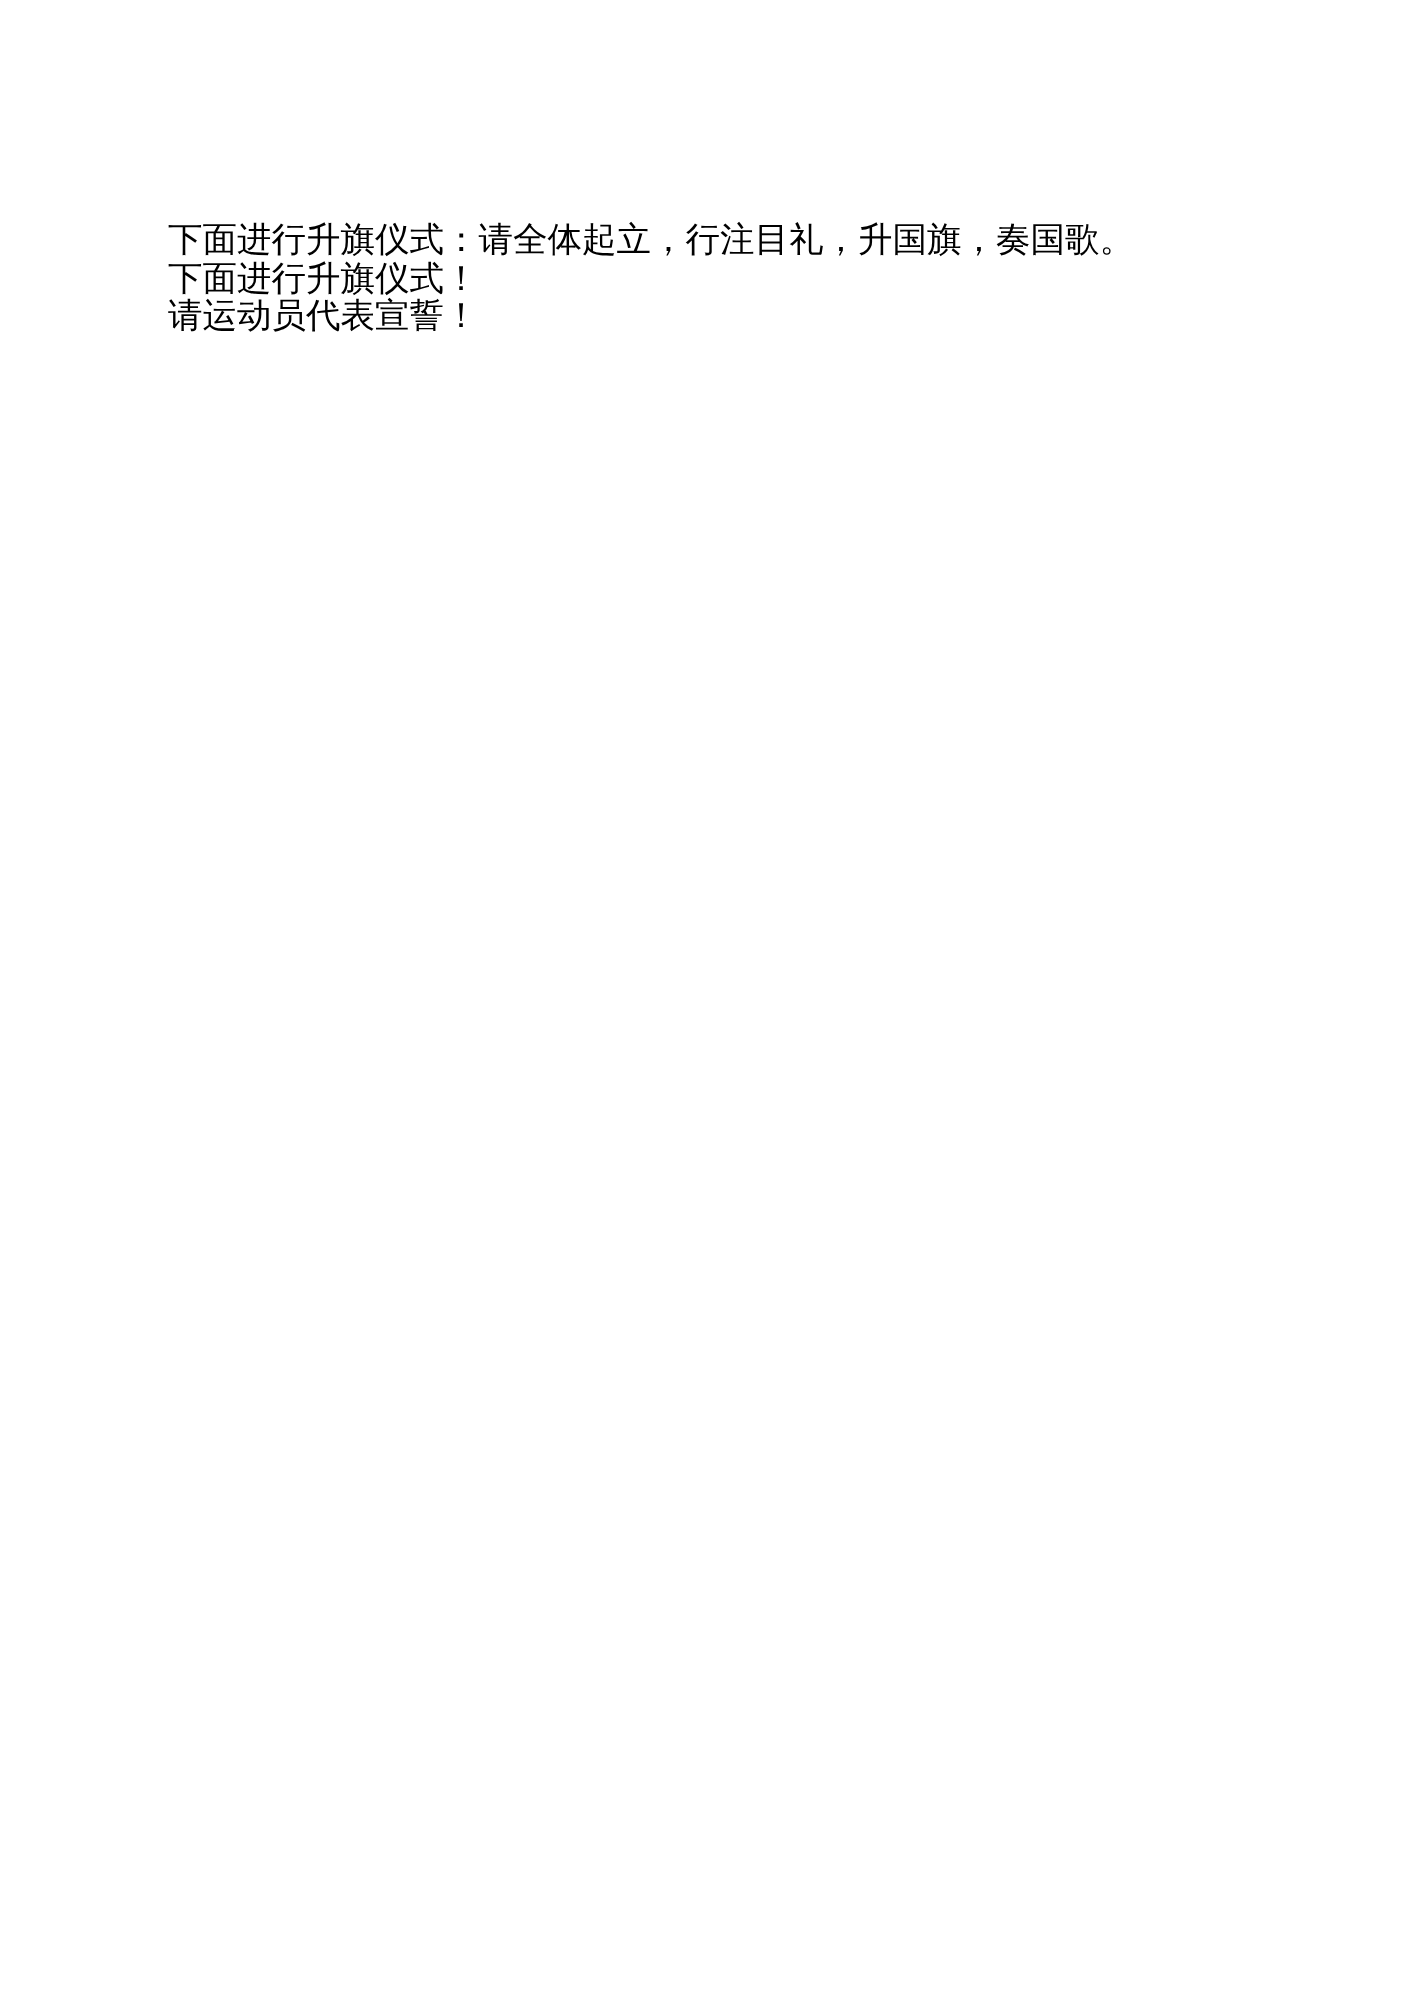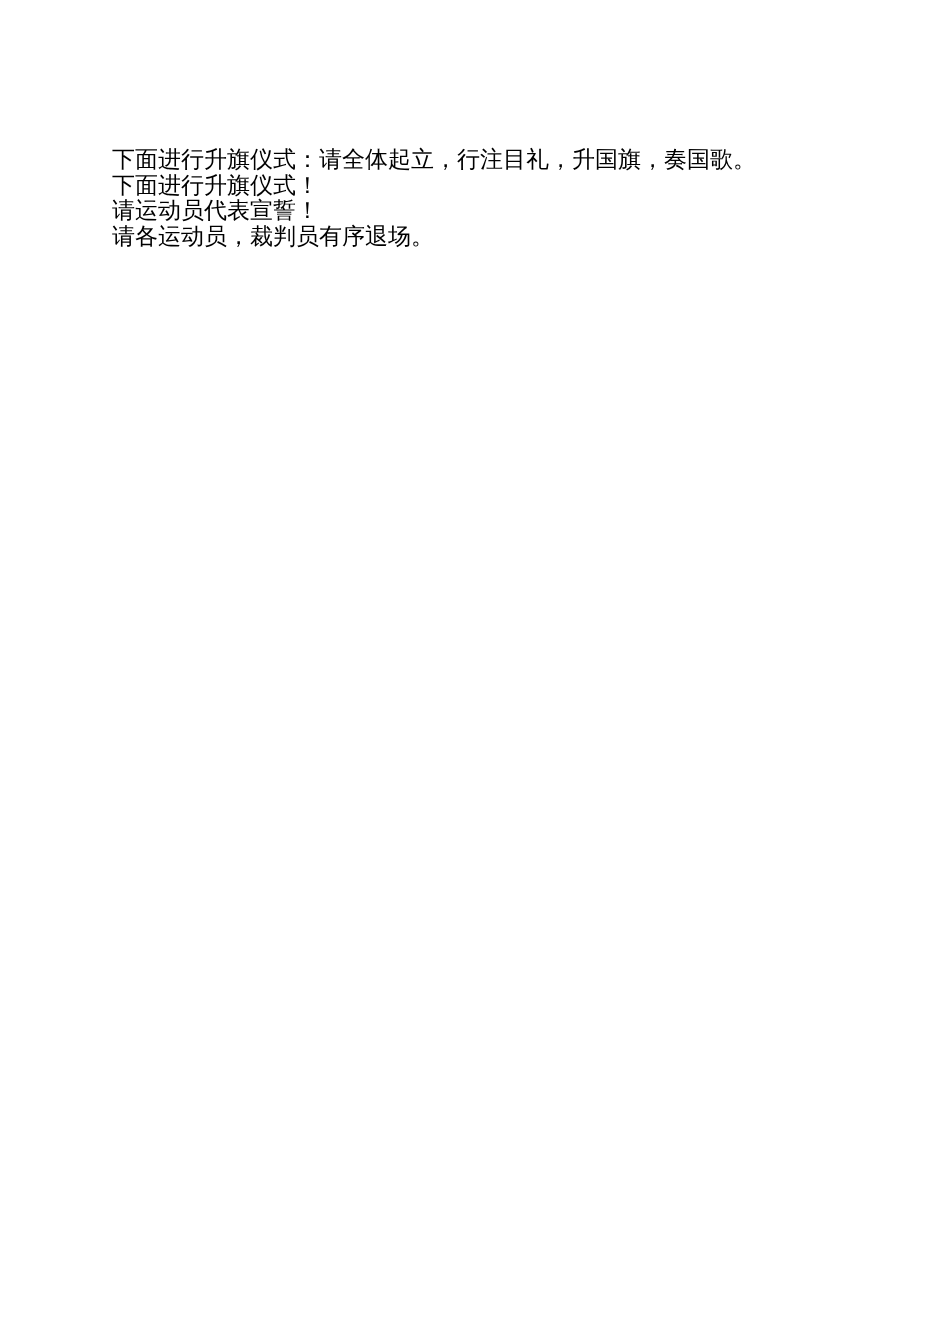--- a/index.html
+++ b/index.html
@@ -41,15 +41,14 @@
   }
 </style>
 </head>
 <body>
 
 <div class="page">
   <div class="text-block">
     <p class="text-line">下面进行升旗仪式：请全体起立，行注目礼，升国旗，奏国歌。</p>
     <p class="text-line">下面进行升旗仪式！</p>
     <p class="text-line">请运动员代表宣誓！</p>
-    <p class="text-line">请各运动员，裁判员有序退场。</p>
   </div>
 </div>
 
 </body></html>

